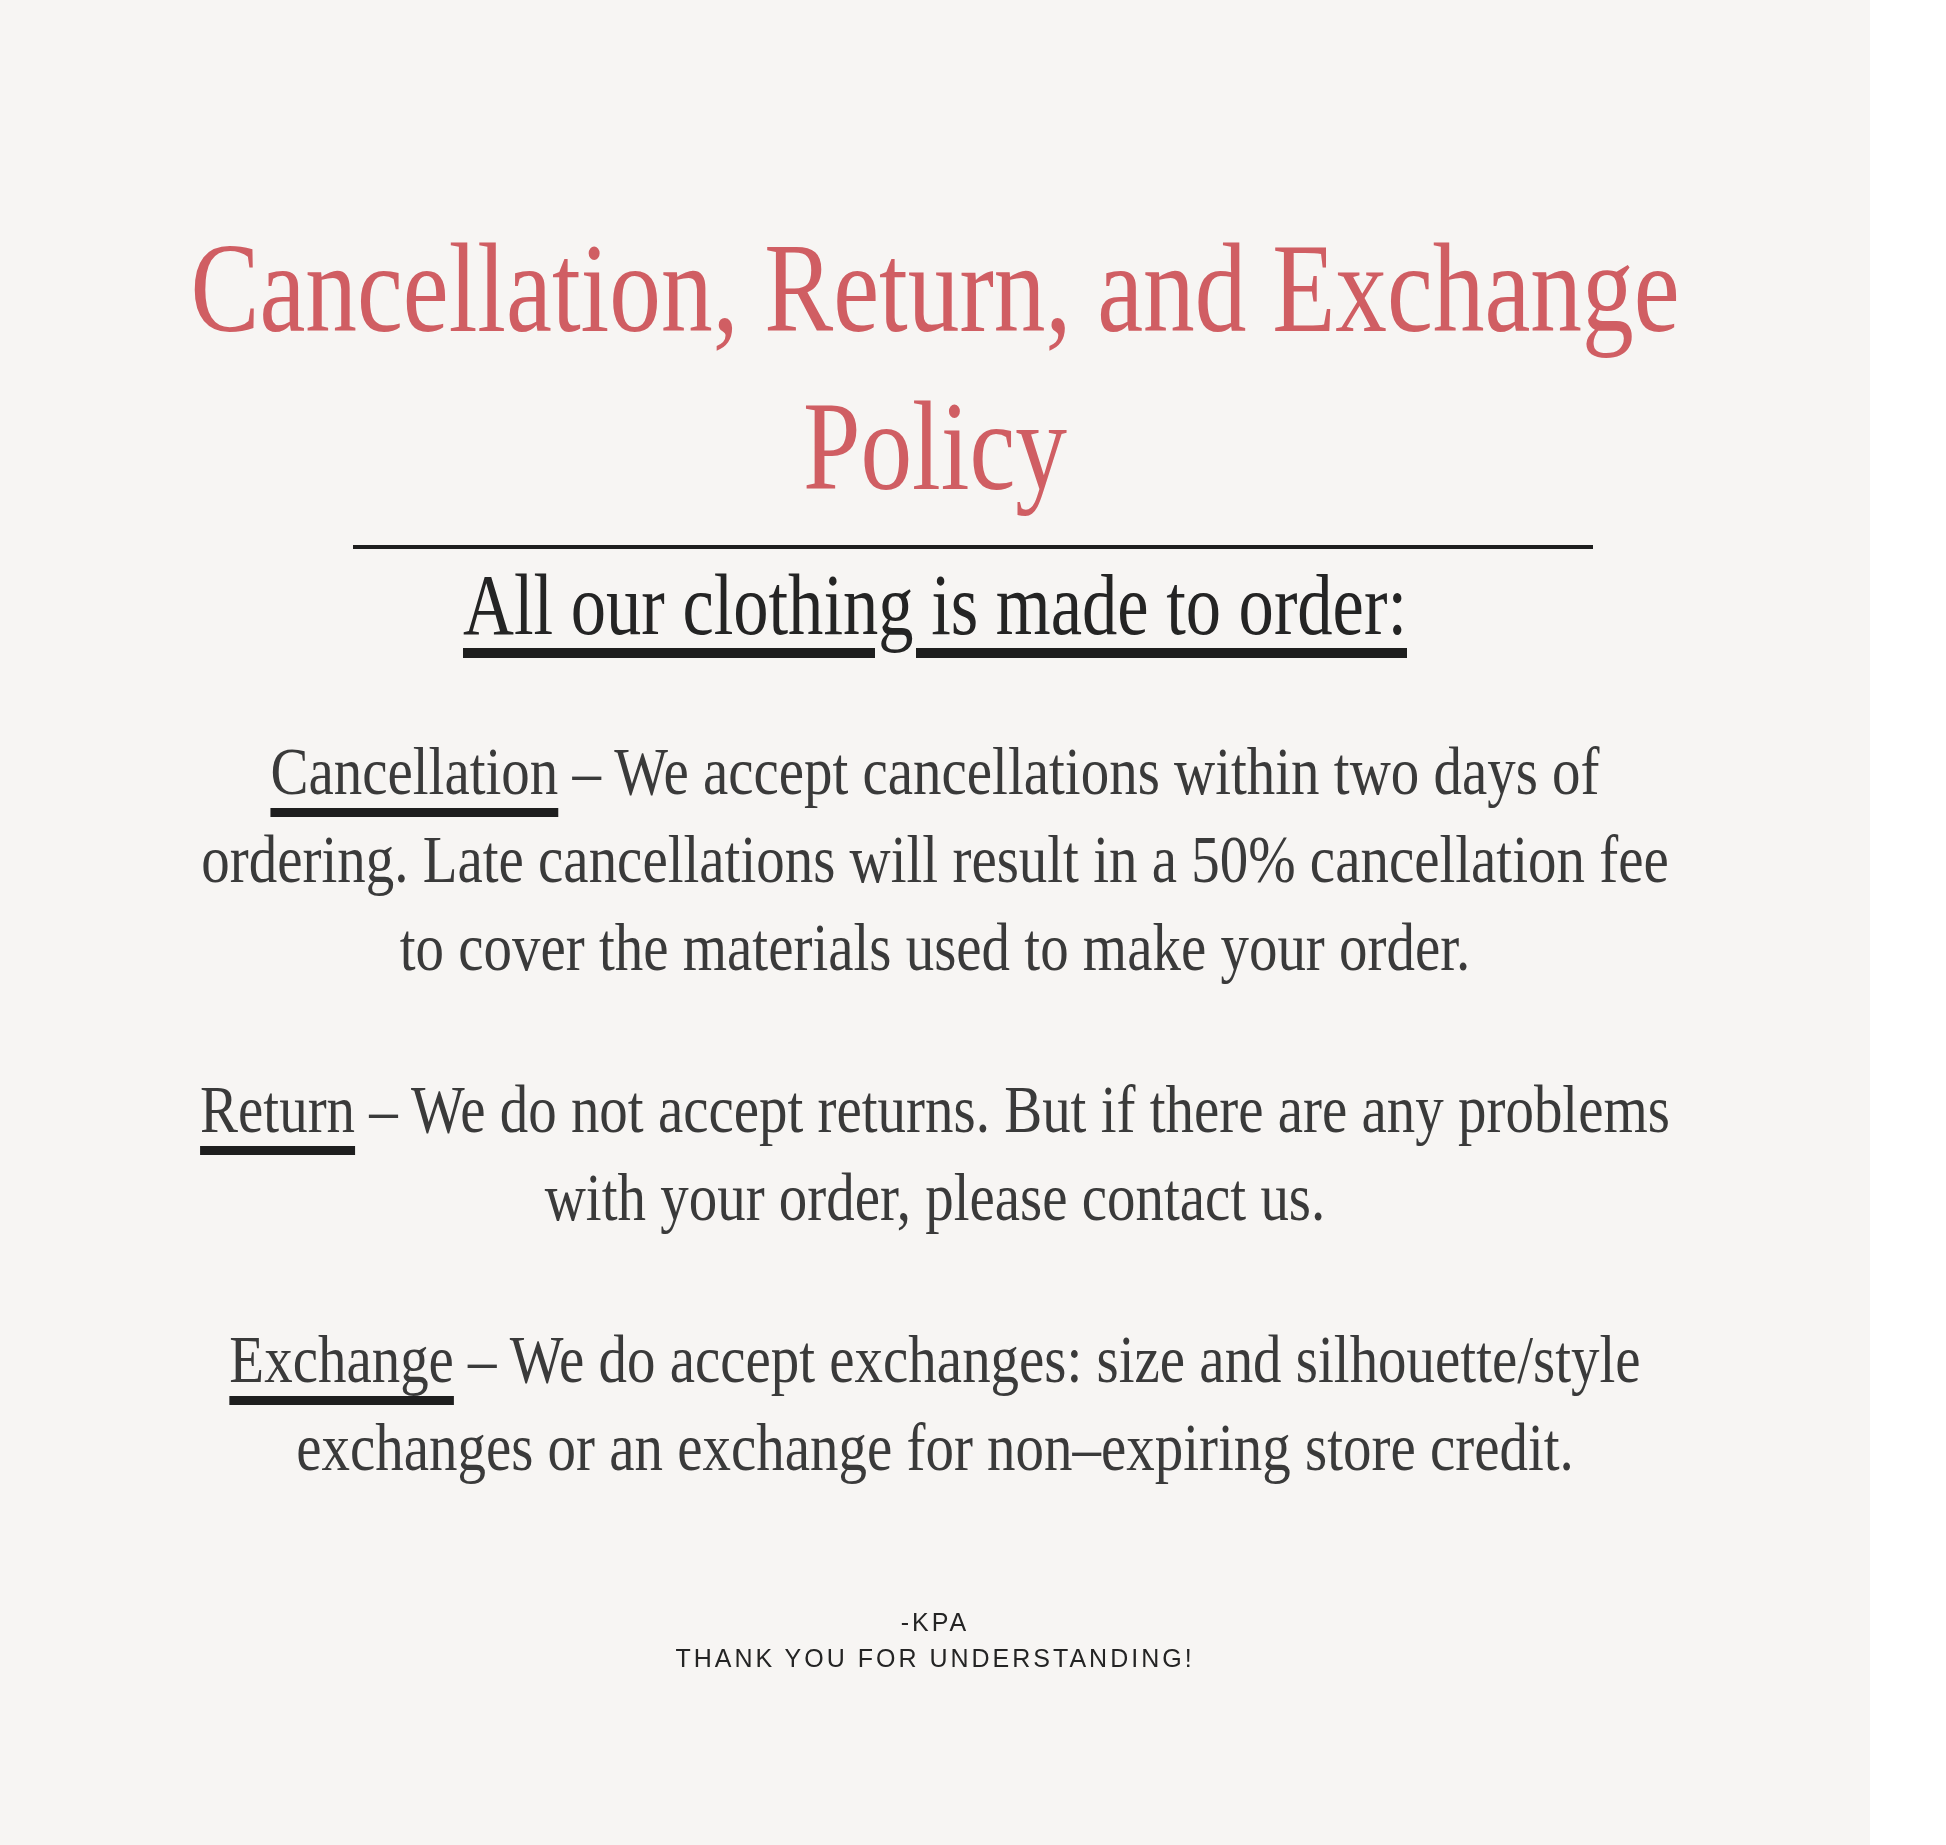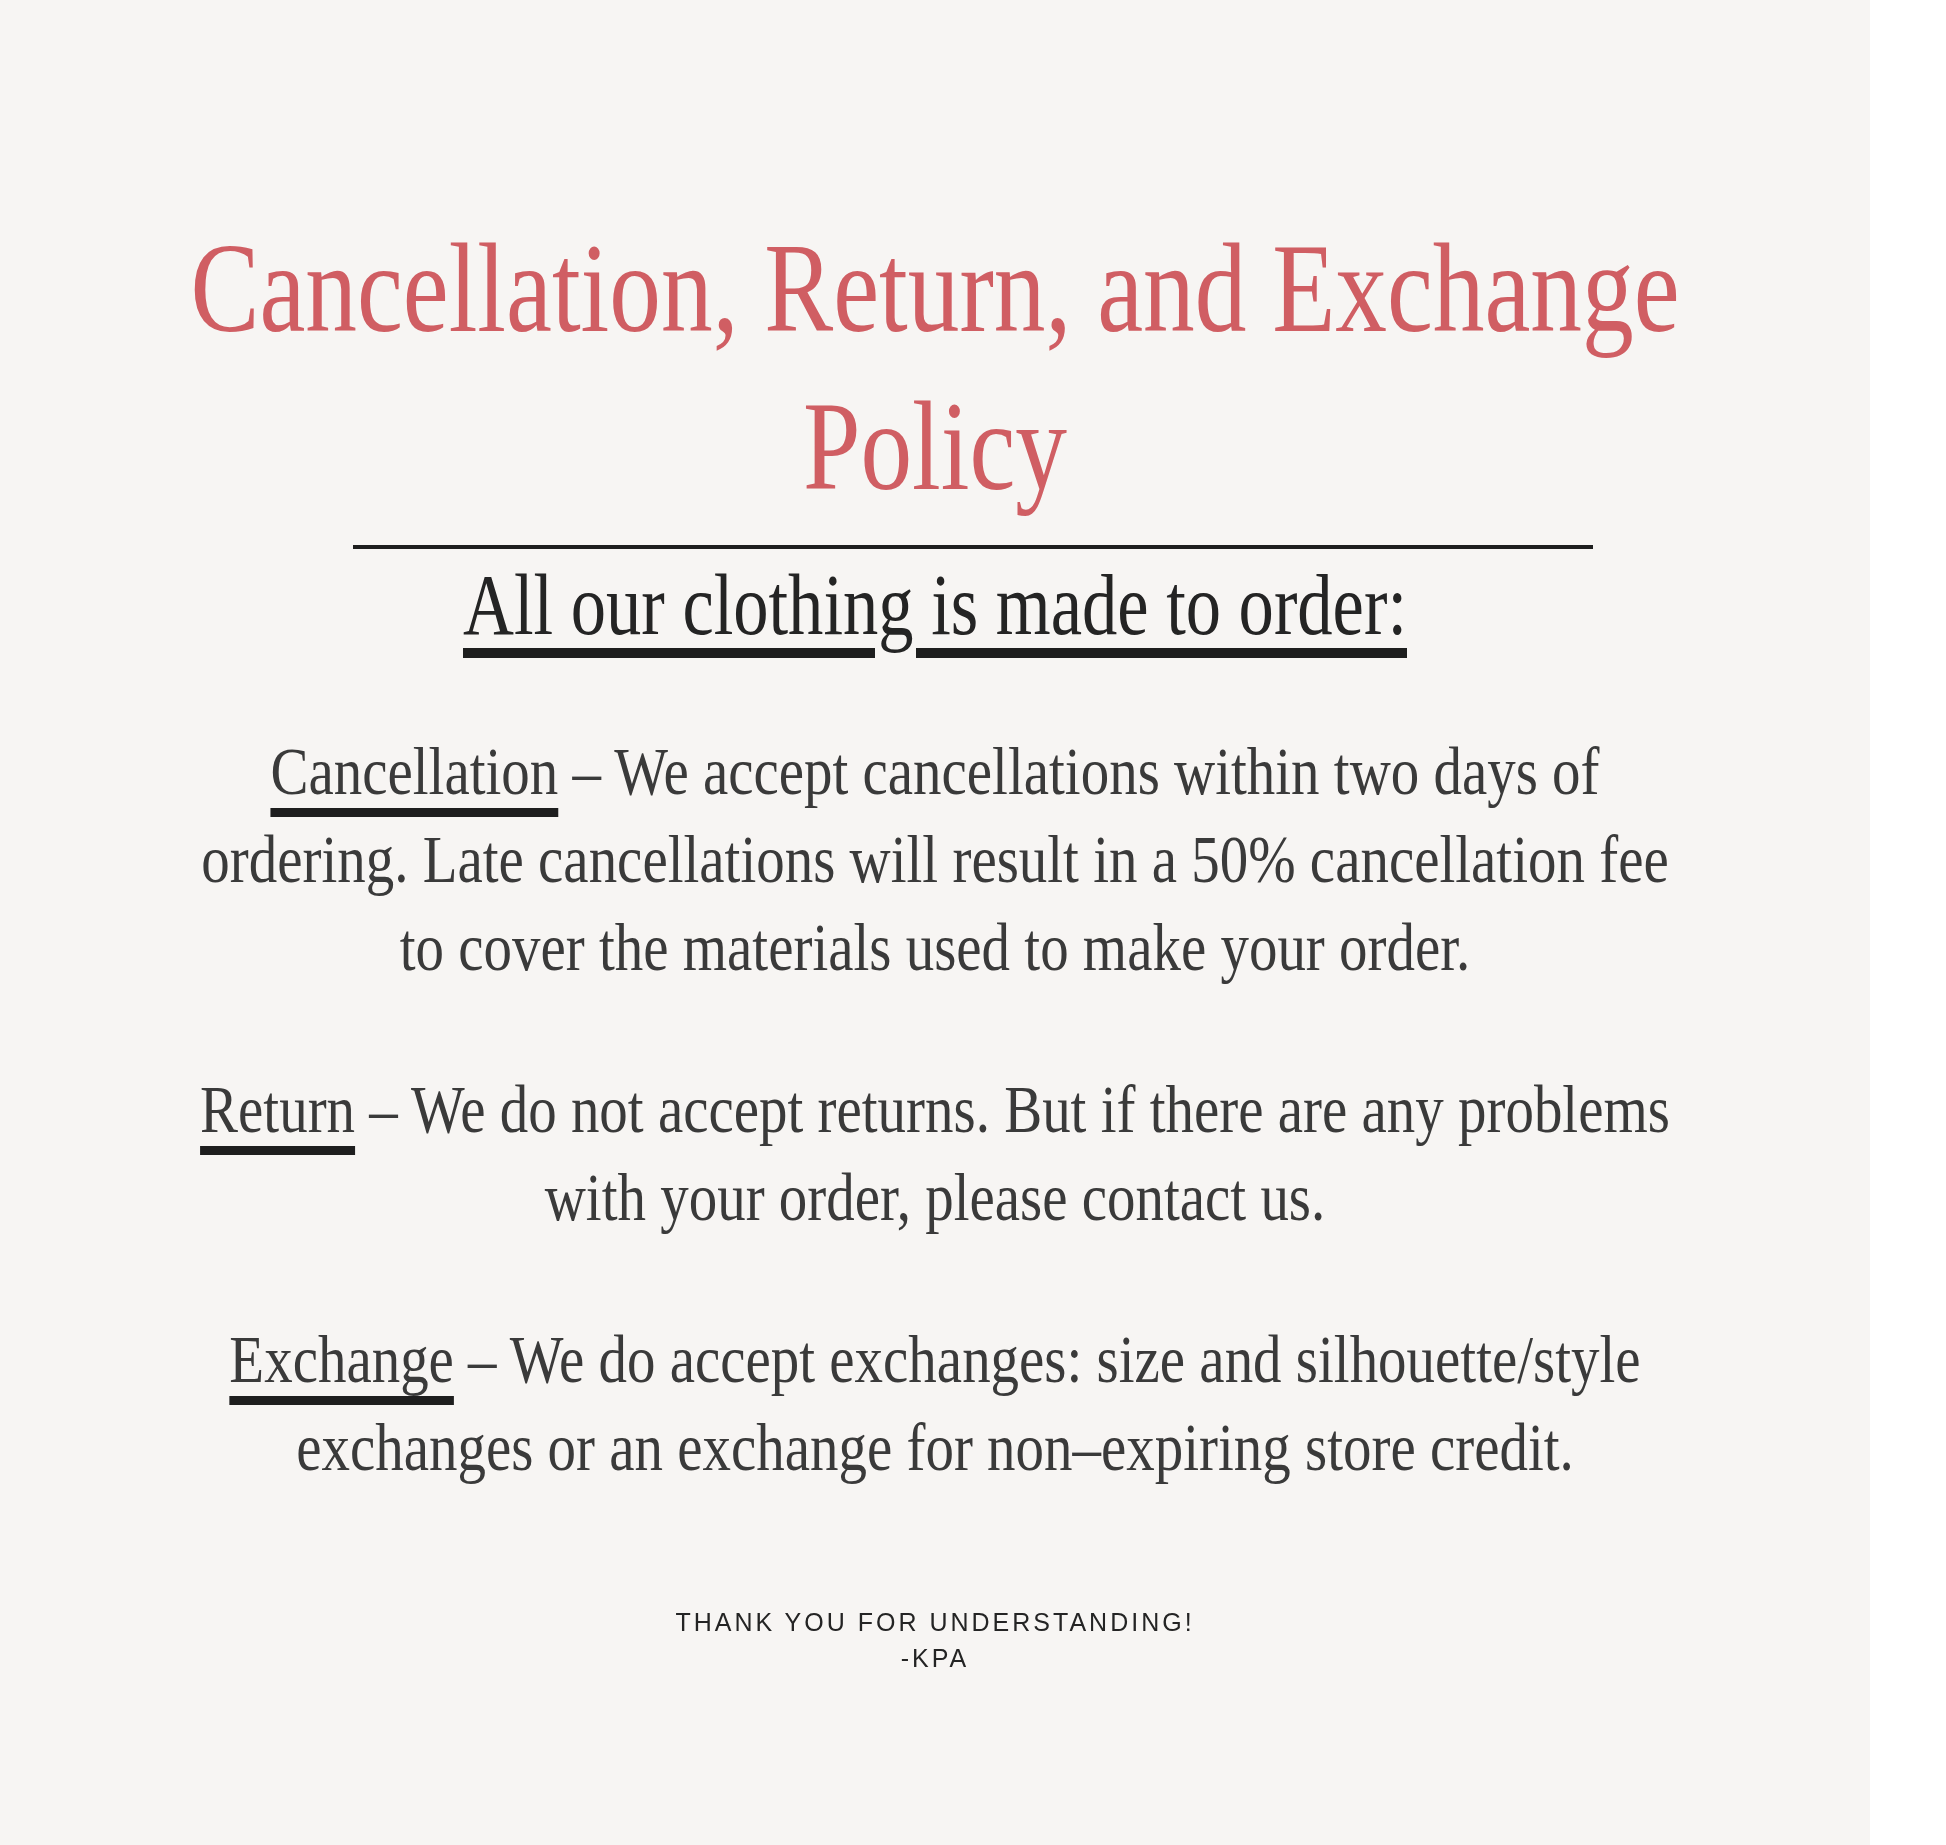--- a/index.html
+++ b/index.html
@@ -113,17 +113,17 @@
     <span class="line"><span class="term">Return</span><span> – We do not accept returns. But if there are any problems</span></span>
     <span class="line">with your order, please contact us.</span>
   </p>
 
   <p class="para para-3 abs-center">
     <span class="line"><span class="term">Exchange</span><span> – We do accept exchanges: size and silhouette/style</span></span>
     <span class="line">exchanges or an exchange for non–expiring store credit.</span>
   </p>
 
   <div class="footer abs-center">
+    <span class="line">-KPA</span>
     <span class="line">THANK YOU FOR UNDERSTANDING!</span>
-    <span class="line">-KPA</span>
   </div>
 
 </div>
 
 </body></html>

